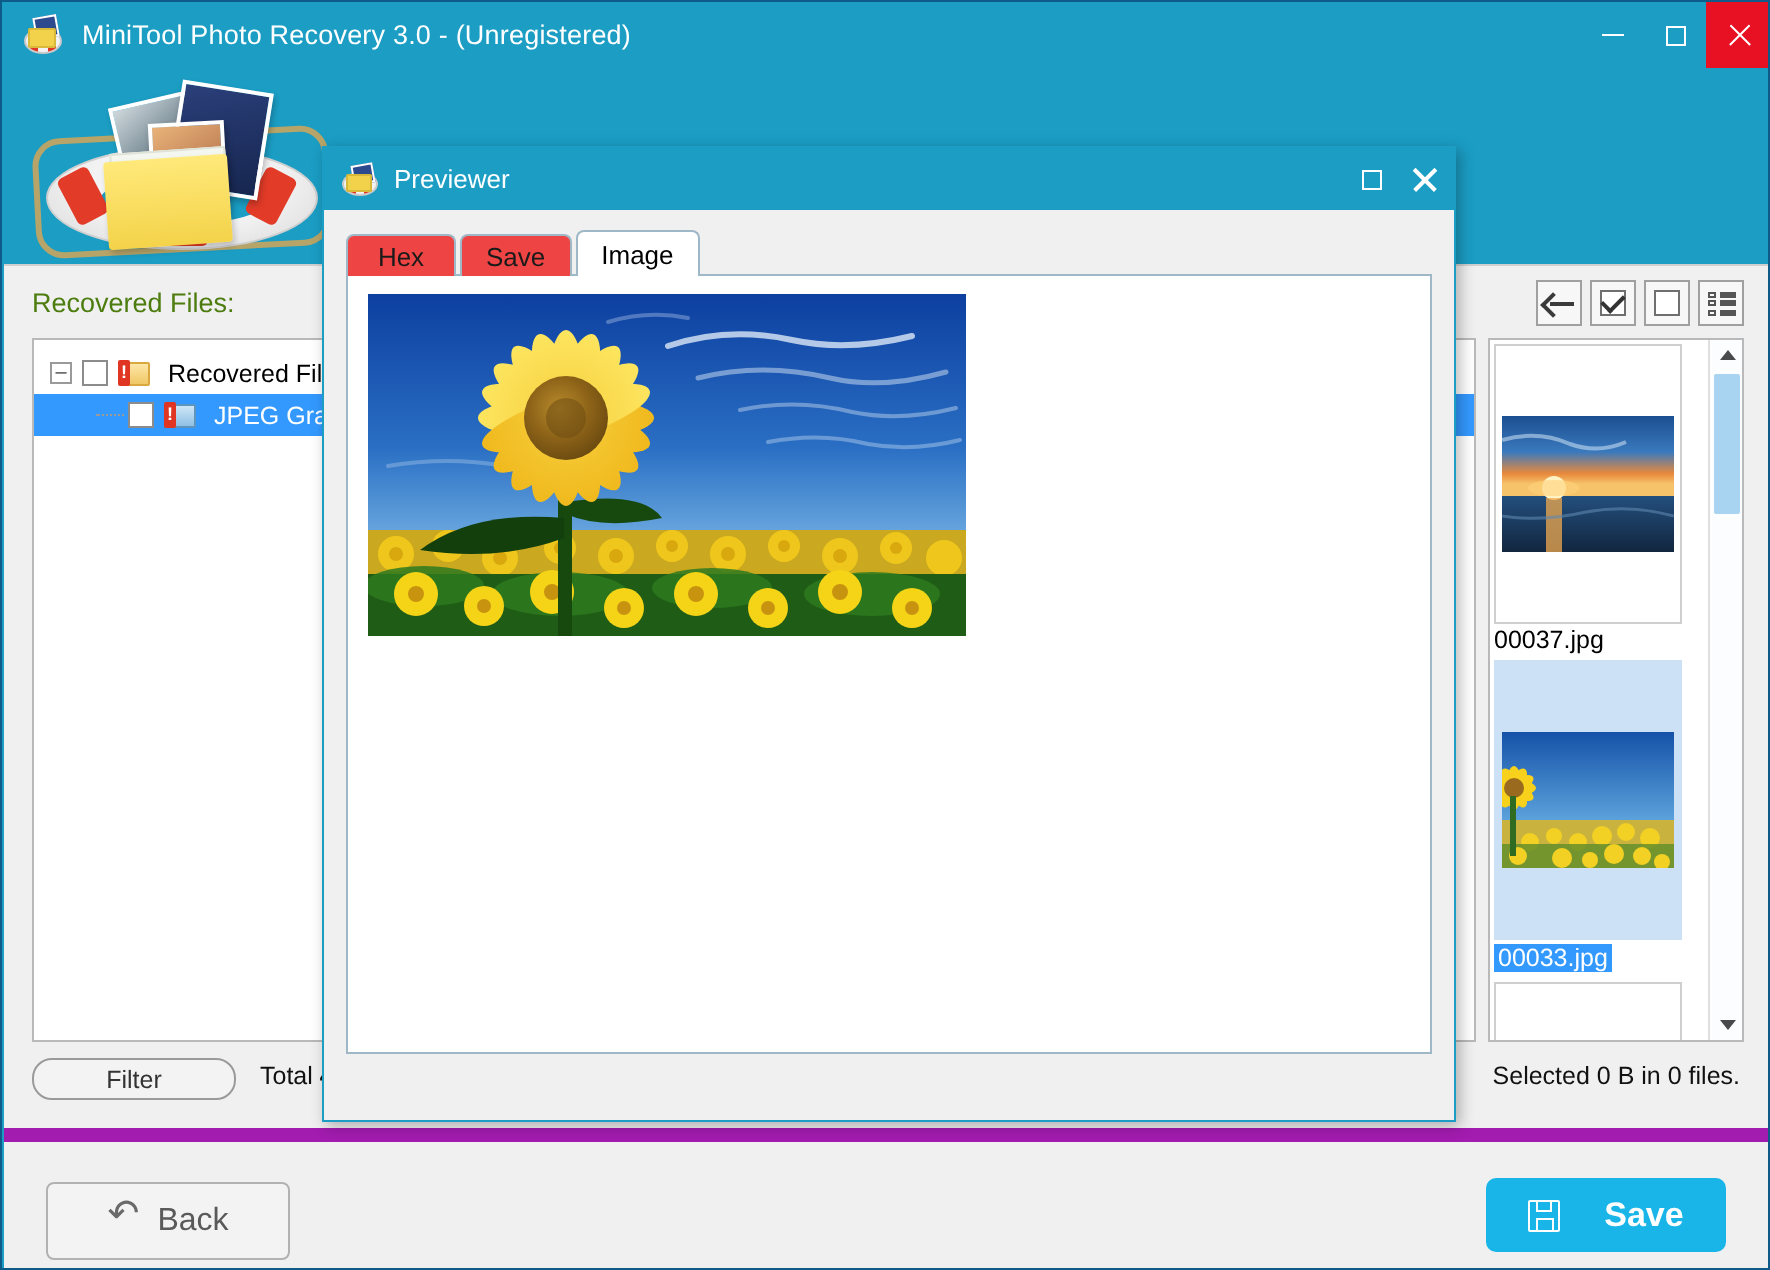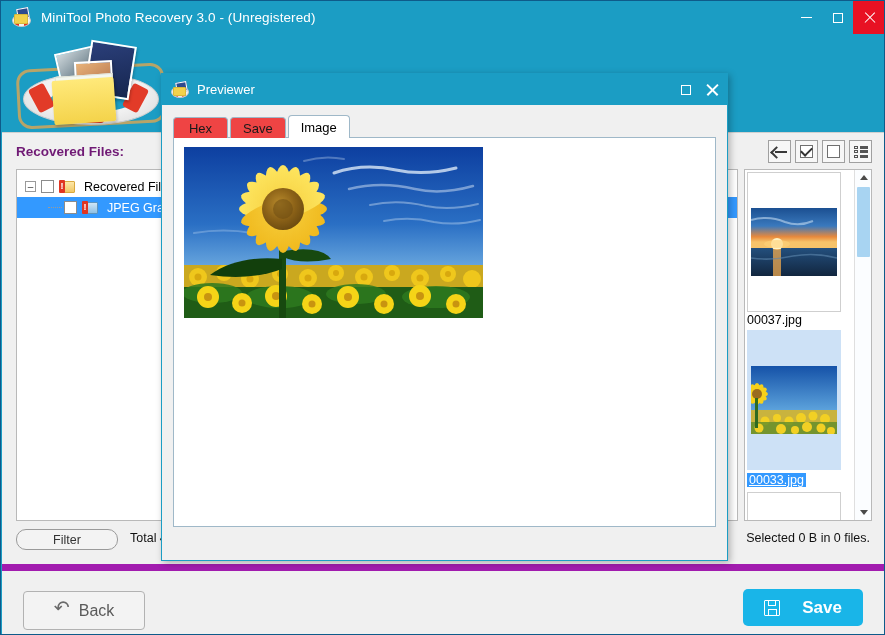--- a/index.html
+++ b/index.html
@@ -123,21 +123,21 @@
 
   
   .content{
     position:absolute;left:1px;top:131px;width:882px;height:432px;
     background:#f0f0f0;
     border-top:1px solid #d0d0d0;
     box-sizing:border-box;
   }
   .section-label{
     position:absolute;left:14px;top:11px;
-    font-size:13.5px;font-weight:bold;color:#701a75;
+    font-size:13.5px;font-weight:normal;color:#4d7c0f;
   }
   .tree-panel{
     position:absolute;left:14px;top:36px;width:722px;height:352px;
     background:#ffffff;border:1px solid #b9b9b9;box-sizing:border-box;
     overflow:hidden;
   }
   .tree-row{
     position:relative;display:flex;align-items:center;height:21px;font-size:12.5px;color:#000;
     white-space:nowrap;
   }
@@ -213,21 +213,21 @@
   }
   .file-cell{
     position:relative;width:94px;margin:2px 0 0 2px;box-sizing:border-box;
     border:1px solid #cfcfcf;height:140px;background:#fff;
     display:flex;align-items:center;justify-content:center;
   }
   .file-cell.sel{background:#cde1f6;border-color:#cde1f6;}
   .file-name{
     font-size:12.5px;color:#000;margin:1px 0 3px 2px;white-space:nowrap;
   }
-  .file-name.sel{background:#3399ff;color:#fff;display:inline-block;padding:0 2px;text-decoration:underline;}
+  .file-name.sel{background:#3399ff;color:#fff;display:inline-block;padding:0 2px;}
   .thumb{width:86px;height:68px;display:block;}
   .vscroll{
     position:absolute;right:0;top:0;width:17px;height:350px;background:#fbfdff;
     border-left:1px solid #dfdfdf;box-sizing:border-box;
   }
   .vs-arrow{
     width:17px;height:15px;display:flex;align-items:center;justify-content:center;
   }
   .vs-arrow i{
     display:block;width:0;height:0;border-left:4px solid transparent;border-right:4px solid transparent;

